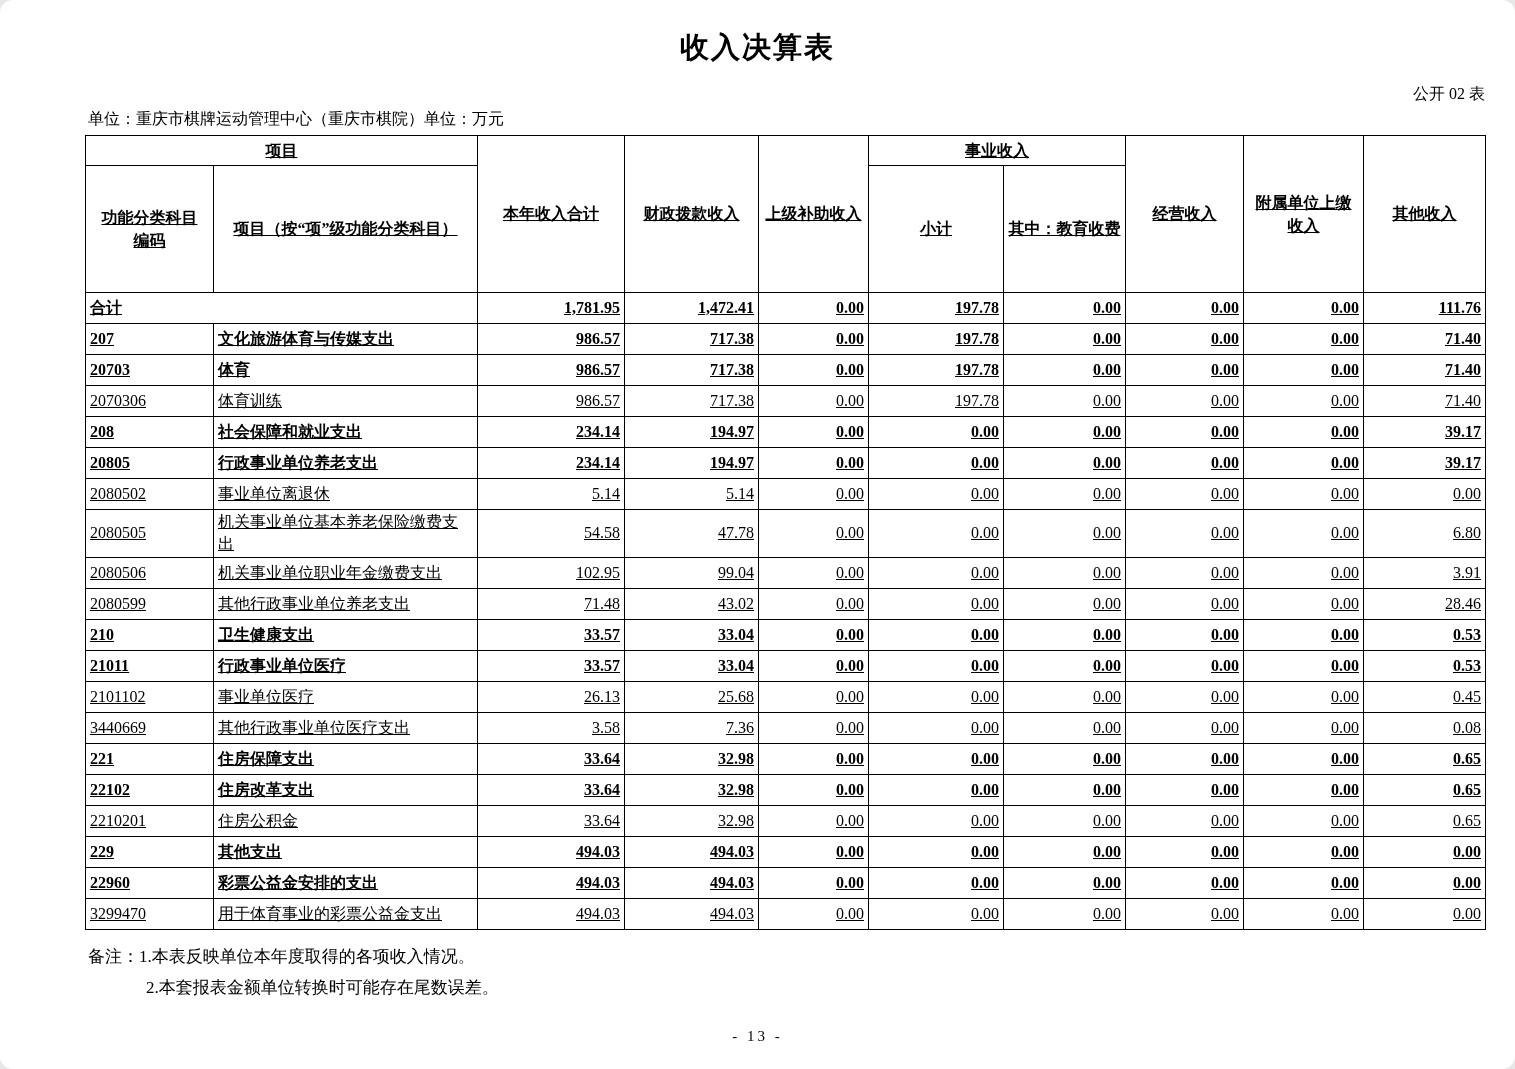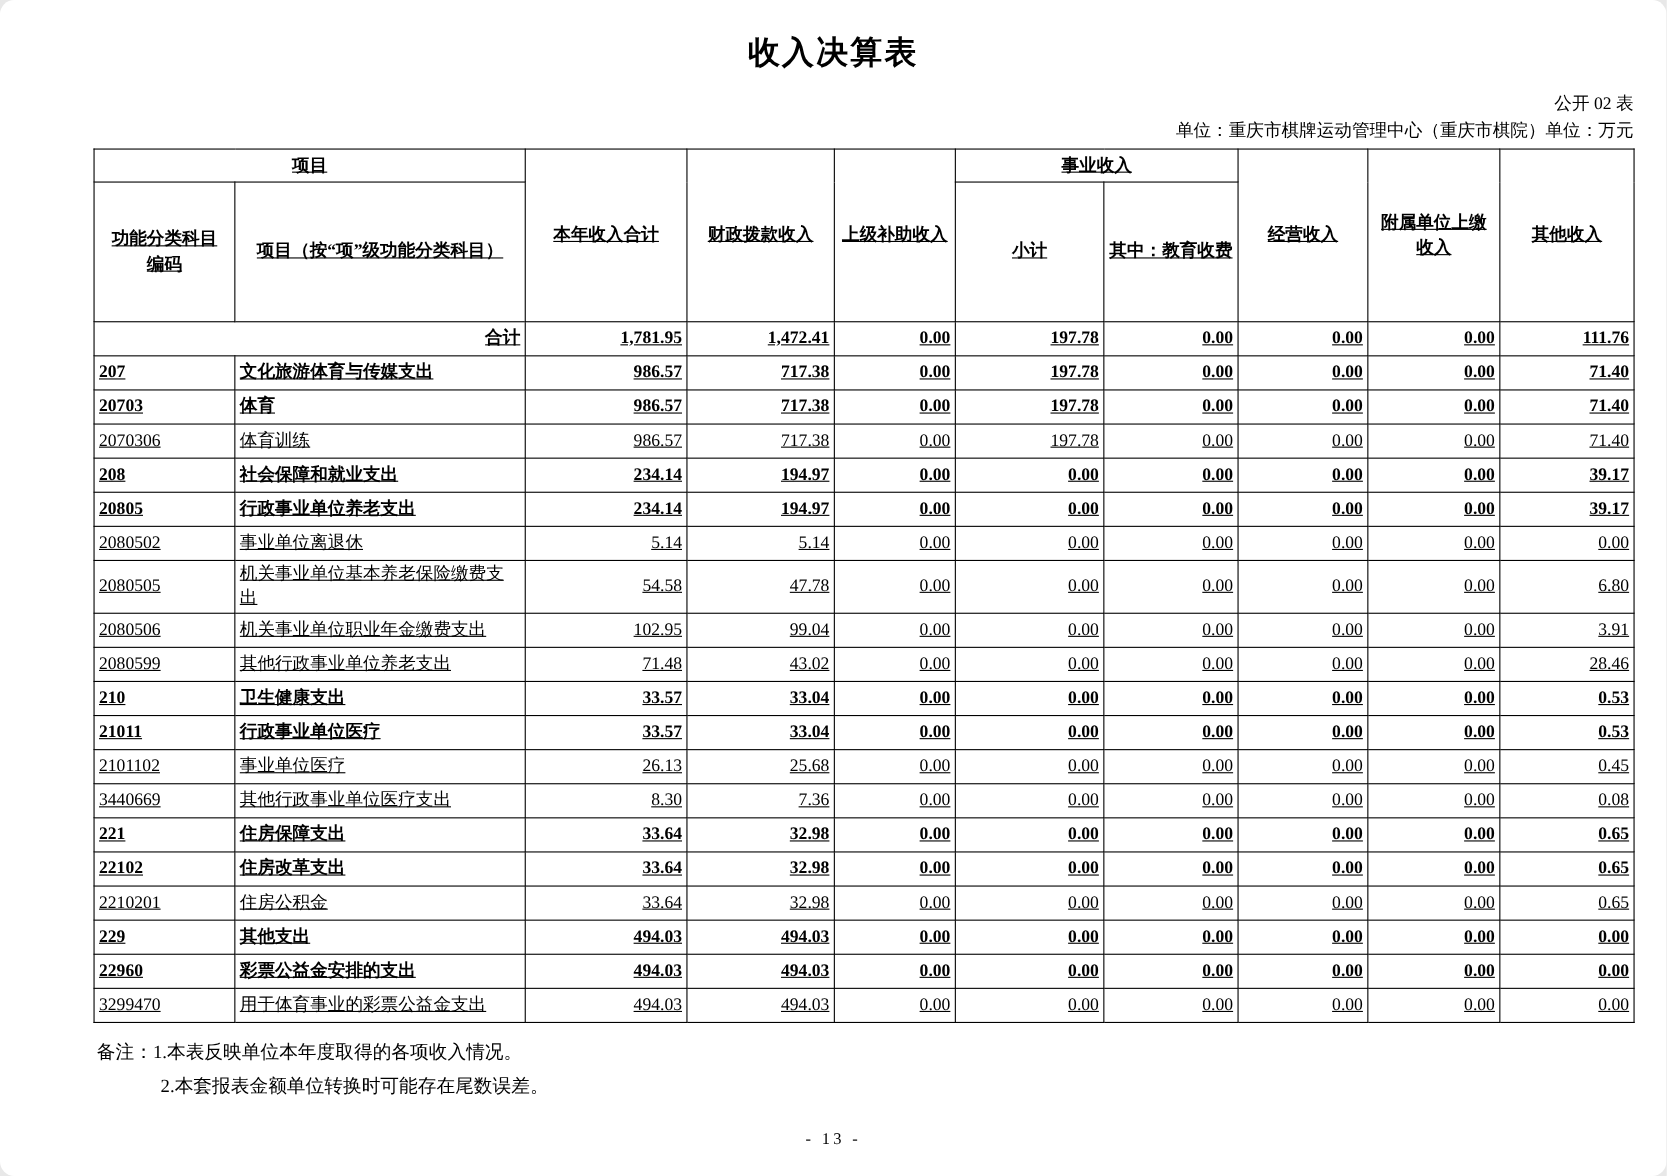--- a/index.html
+++ b/index.html
@@ -22,21 +22,21 @@
     letter-spacing: 2px;
   }
   .pub-line {
     text-align: right;
     font-size: 16px;
     margin: 16px 30px 0 0;
     padding-left: 40px;
   }
   .unit-line {
     display: flex;
-    justify-content: flex-end;
+    justify-content: flex-start;
     font-size: 16px;
     margin: 4px 30px 5px 88px;
   }
   table.report {
     border-collapse: collapse;
     table-layout: fixed;
     width: 1400px;
     margin-left: 85px;
     text-decoration: underline;
   }
@@ -56,21 +56,21 @@
   thead tr.h1 th { height: 30px; }
   thead tr.h2 th { height: 127px; }
   table.report td {
     height: 31px;
     padding: 1px 4px;
     line-height: 1.4;
   }
   td.cell-code { text-align: left; }
   td.cell-name { text-align: left; }
   td.cell-value { text-align: right; padding-right: 7px; }
-  td.center { text-align: right; }
+  td.center { text-align: left; }
   tr.bold td { font-weight: bold; }
   .notes {
     font-size: 17px;
     margin: 11px 0 0 88px;
     line-height: 1.85;
   }
   .note-line2 { margin-left: 58px; }
   .page-number {
     text-align: center;
     font-size: 15px;
@@ -277,21 +277,21 @@
           <td class="cell-value">0.00</td>
           <td class="cell-value">0.00</td>
           <td class="cell-value">0.00</td>
           <td class="cell-value">0.00</td>
           <td class="cell-value">0.00</td>
           <td class="cell-value">0.45</td>
         </tr>
         <tr>
           <td class="cell-code">3440669</td>
           <td class="cell-name">其他行政事业单位医疗支出</td>
-          <td class="cell-value">8.30</td>
+          <td class="cell-value">3.58</td>
           <td class="cell-value">7.36</td>
           <td class="cell-value">0.00</td>
           <td class="cell-value">0.00</td>
           <td class="cell-value">0.00</td>
           <td class="cell-value">0.00</td>
           <td class="cell-value">0.00</td>
           <td class="cell-value">0.08</td>
         </tr>
         <tr class="bold">
           <td class="cell-code">221</td>

